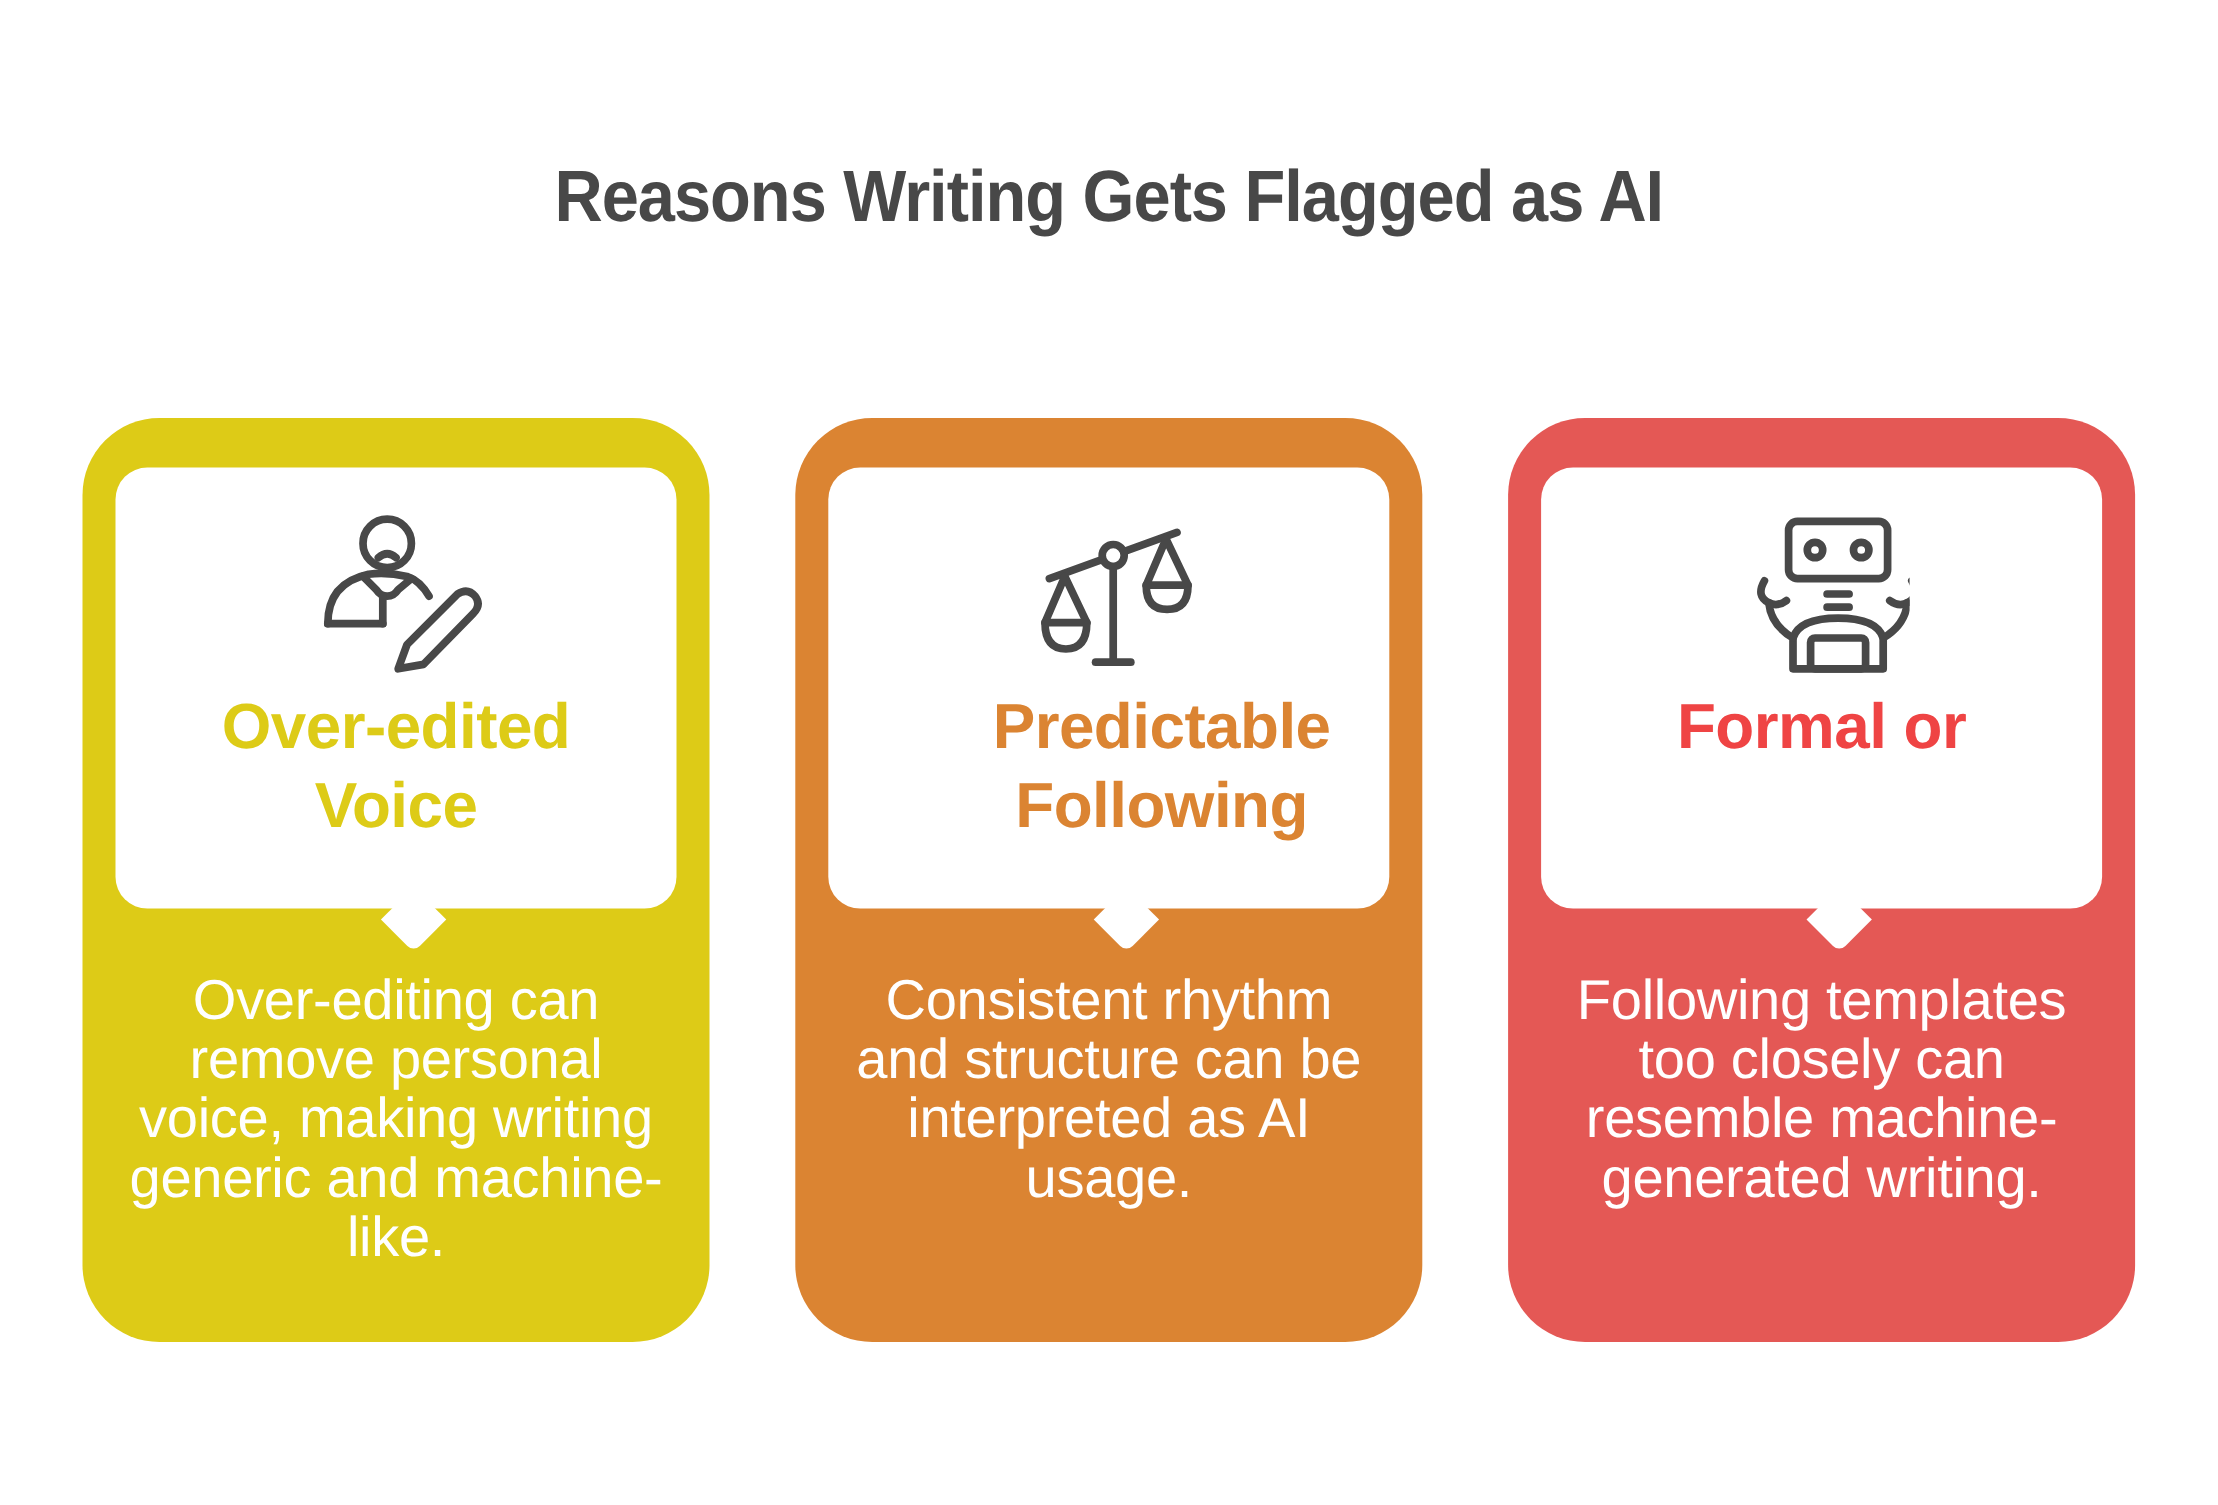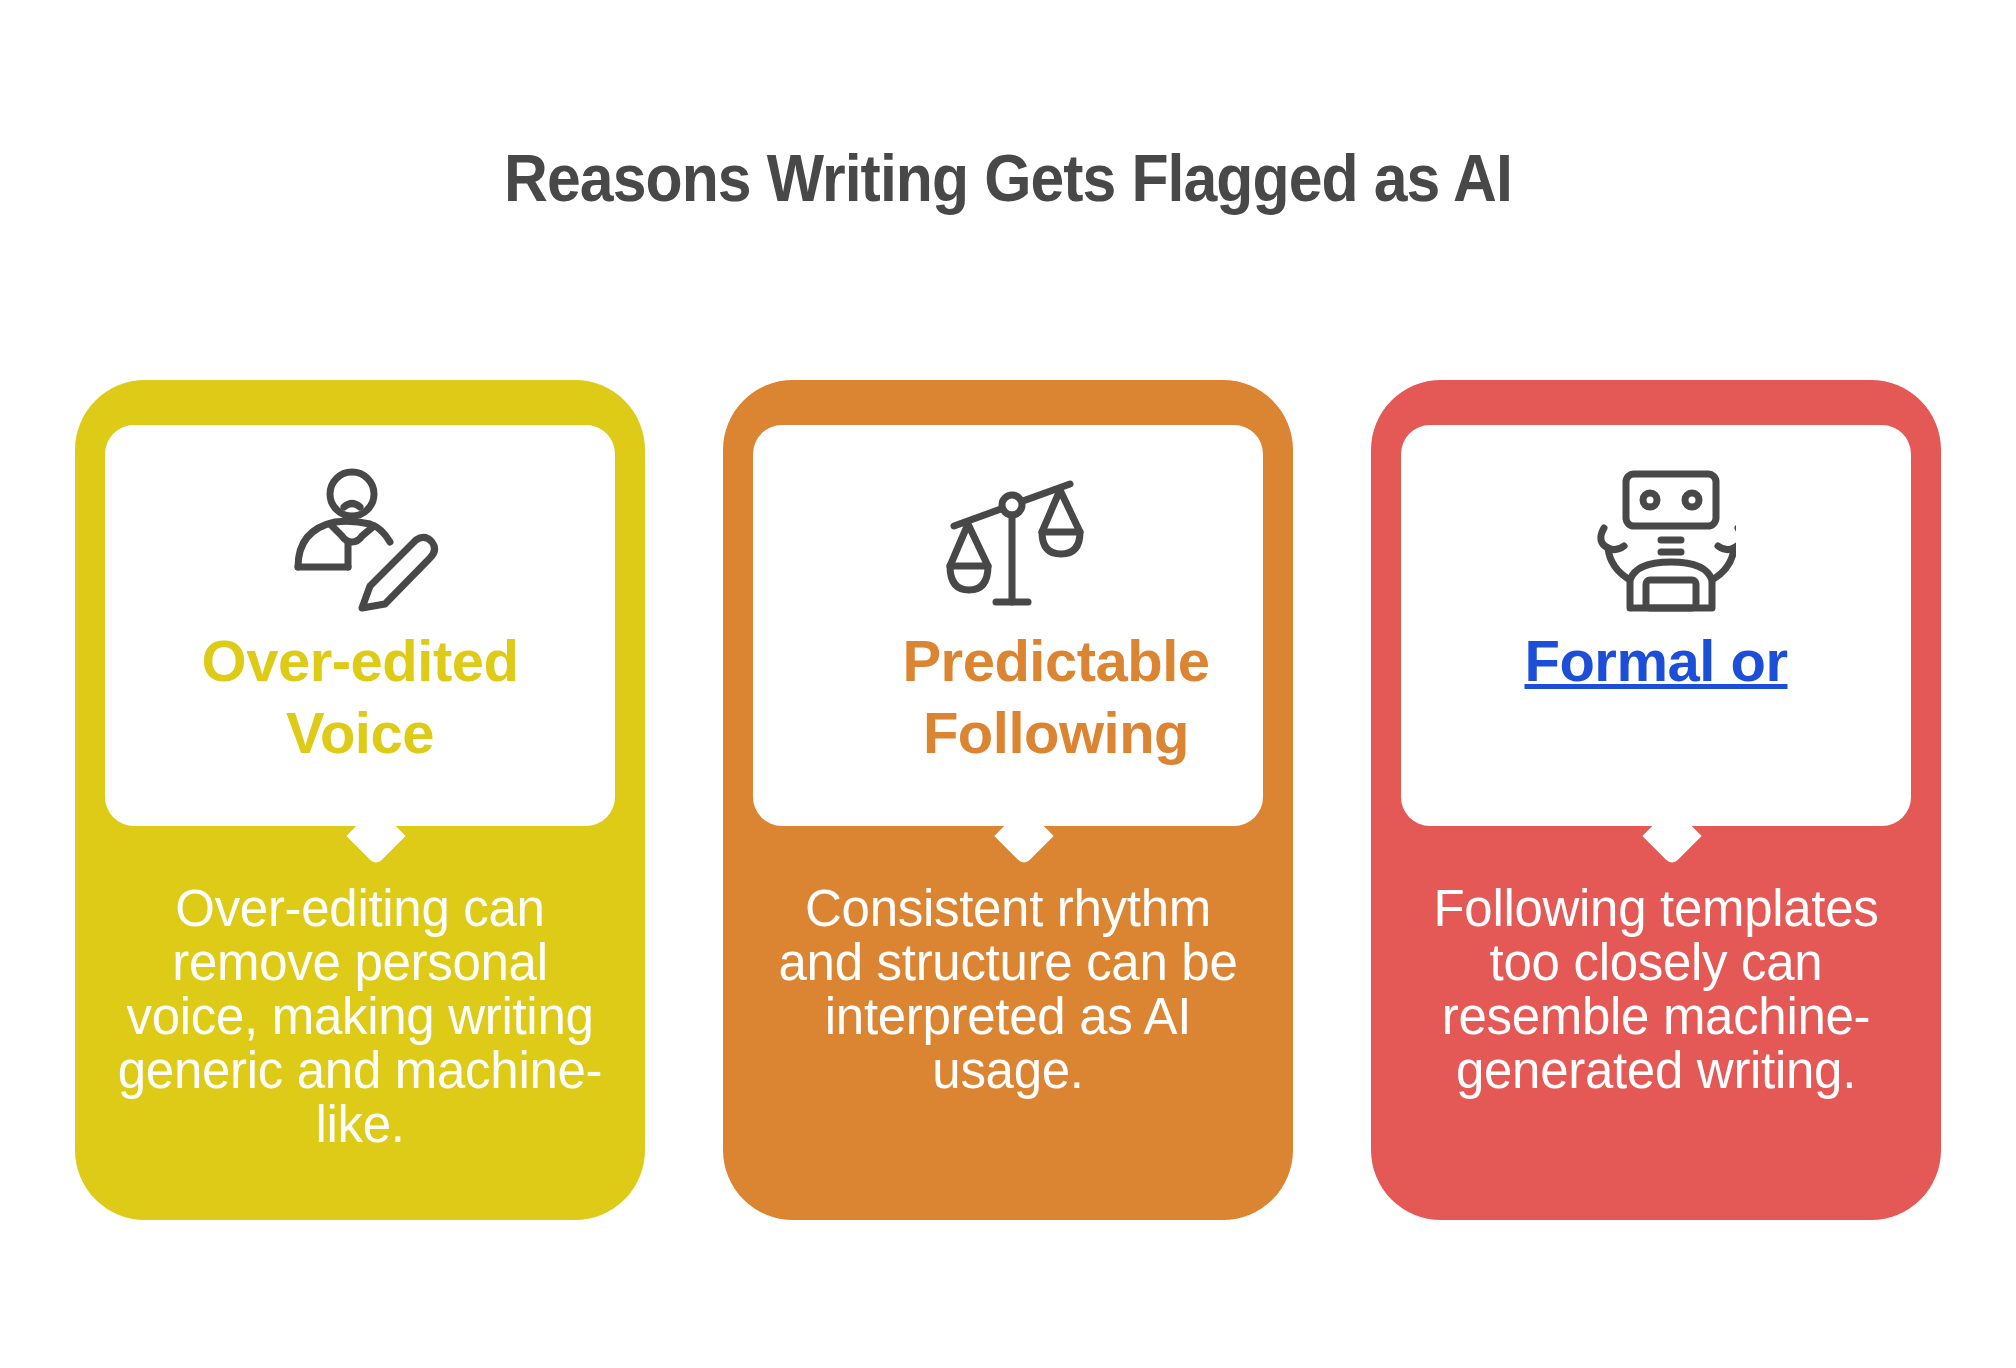--- a/index.html
+++ b/index.html
@@ -76,21 +76,21 @@
       top: 200px;
       width: 510px;
       text-align: center;
       font-size: 58px;
       font-weight: bold;
       line-height: 72px;
       letter-spacing: -0.5px;
     }
     .card-1 .card-heading { color: #DDCB17; }
     .card-2 .card-heading { color: #DB8432; padding-left: 48px; }
-    .card-3 .card-heading { color: #1d4ed8; text-decoration: underline; }
+    .card-3 .card-heading { color: #ef4444; }
 
     .card-body {
       position: absolute;
       left: 40px;
       top: 502px;
       width: 490px;
       text-align: center;
       color: #ffffff;
       font-size: 51px;
       line-height: 54px;

